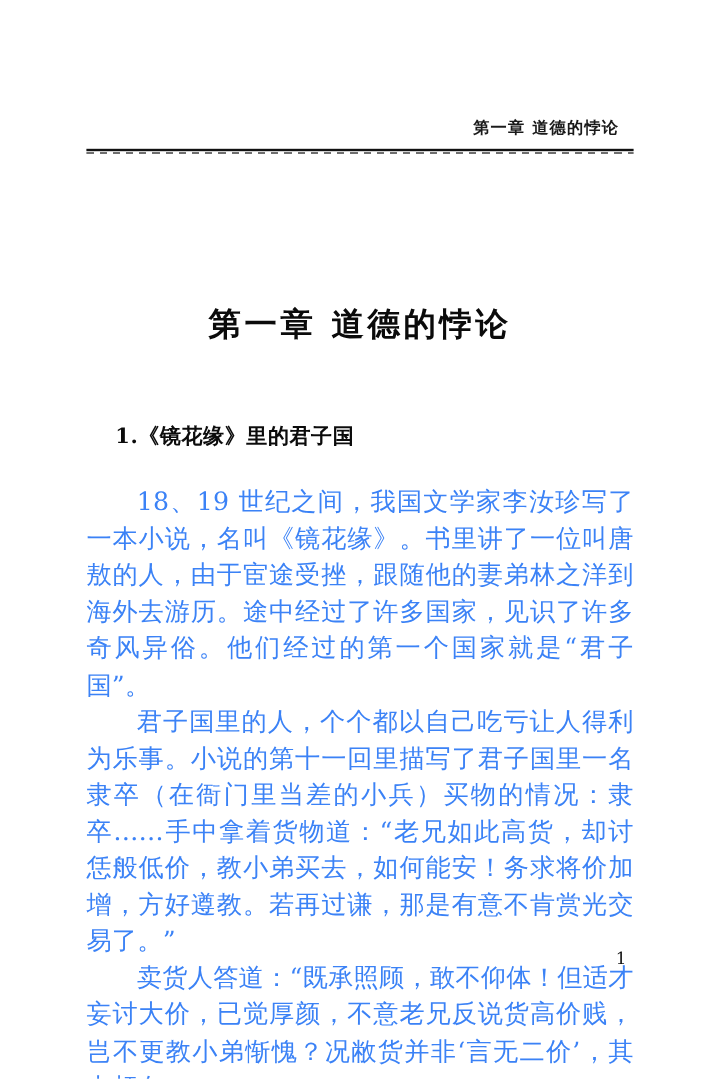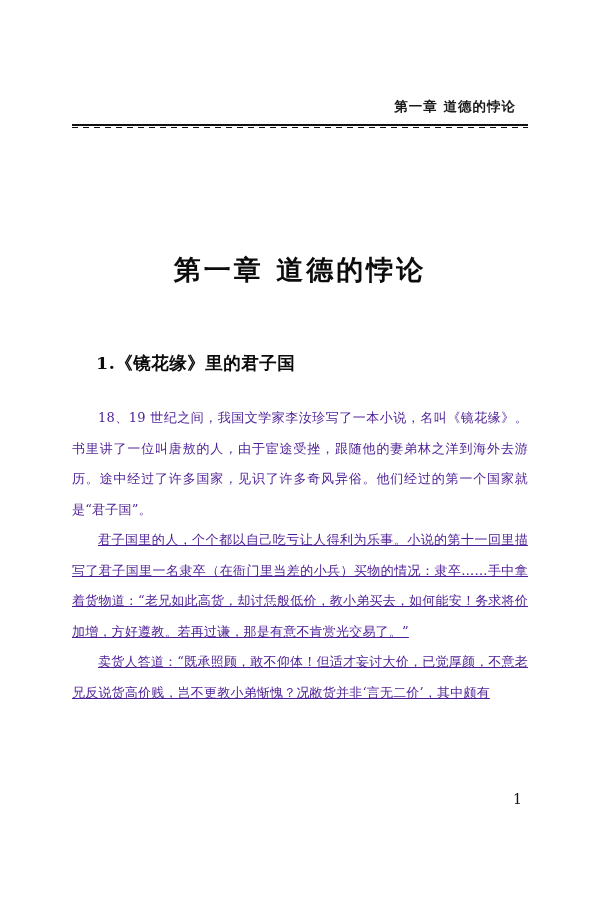--- a/index.html
+++ b/index.html
@@ -79,31 +79,30 @@
   }
   
   .body-block {
     position: absolute;
     top: 403px;
     left: 72px;
     width: 456px;
   }
   .para {
     margin: 0 0 0 0;
-    font-size: 13px;
+    font-size: 21px;
     line-height: 30.5px;
     text-align: justify;
     text-justify: inter-character;
     text-indent: 2em;
     letter-spacing: 0.2px;
-    color: #4c1d95;
+    color: #3b82f6;
   }
   .para + .para {
     margin-top: 0px;
-    text-decoration: underline;
   }
   
   .folio {
     position: absolute;
     bottom: 92px;
     right: 78px;
     font-size: 14px;
     color: #111;
   }
 </style>

